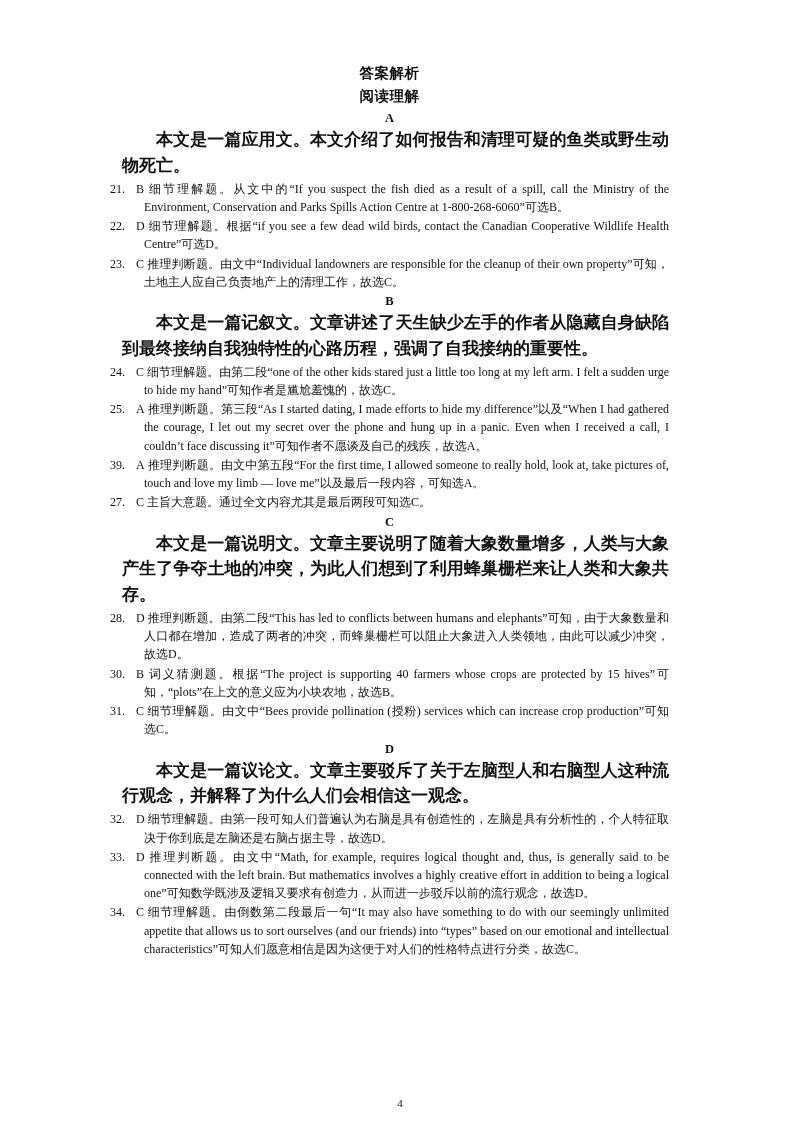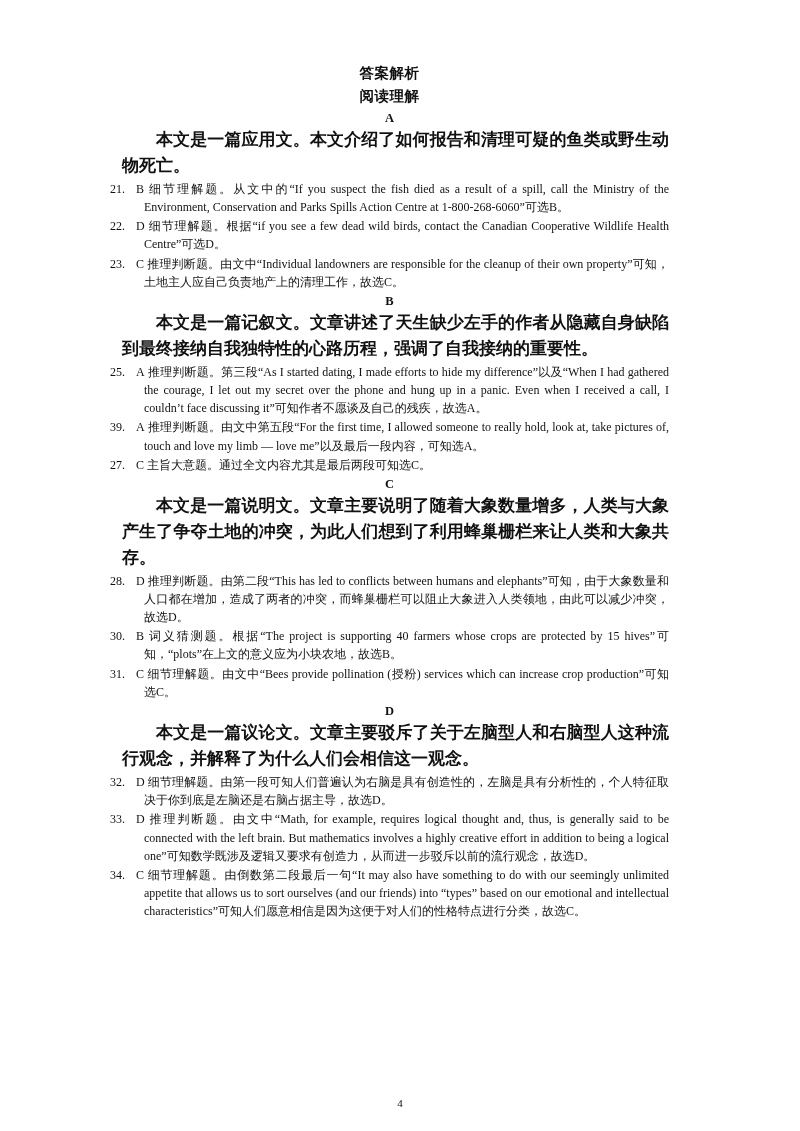--- a/index.html
+++ b/index.html
@@ -95,20 +95,23 @@
   <p class="item">
     <span class="num">22.</span><span>D</span>&nbsp;<span>细节理解题。根据“if you see a few dead wild birds, contact the Canadian Cooperative Wildlife Health Centre”可选D。</span>
   </p>
   <p class="item">
     <span class="num">23.</span><span>C</span>&nbsp;<span>推理判断题。由文中“Individual landowners are responsible for the cleanup of their own property”可知，土地主人应自己负责地产上的清理工作，故选C。</span>
   </p>
 
   <div class="section-letter">B</div>
   <p class="para">本文是一篇记叙文。文章讲述了天生缺少左手的作者从隐藏自身缺陷到最终接纳自我独特性的心路历程，强调了自我接纳的重要性。</p>
   <p class="item">
+    <span class="num">24.</span><span>C</span>&nbsp;<span>细节理解题。由第二段“one of the other kids stared just a little too long at my left arm. I felt a sudden urge to hide my hand”可知作者是尴尬羞愧的，故选C。</span>
+  </p>
+  <p class="item">
     <span class="num">25.</span><span>A</span>&nbsp;<span>推理判断题。第三段“As I started dating, I made efforts to hide my difference”以及“When I had gathered the courage, I let out my secret over the phone and hung up in a panic. Even when I received a call, I couldn’t face discussing it”可知作者不愿谈及自己的残疾，故选A。</span>
   </p>
   <p class="item">
     <span class="num">39.</span><span>A</span>&nbsp;<span>推理判断题。由文中第五段“For the first time, I allowed someone to really hold, look at, take pictures of, touch and love my limb — love me”以及最后一段内容，可知选A。</span>
   </p>
   <p class="item">
     <span class="num">27.</span><span>C</span>&nbsp;<span>主旨大意题。通过全文内容尤其是最后两段可知选C。</span>
   </p>
 
   <div class="section-letter">C</div>

